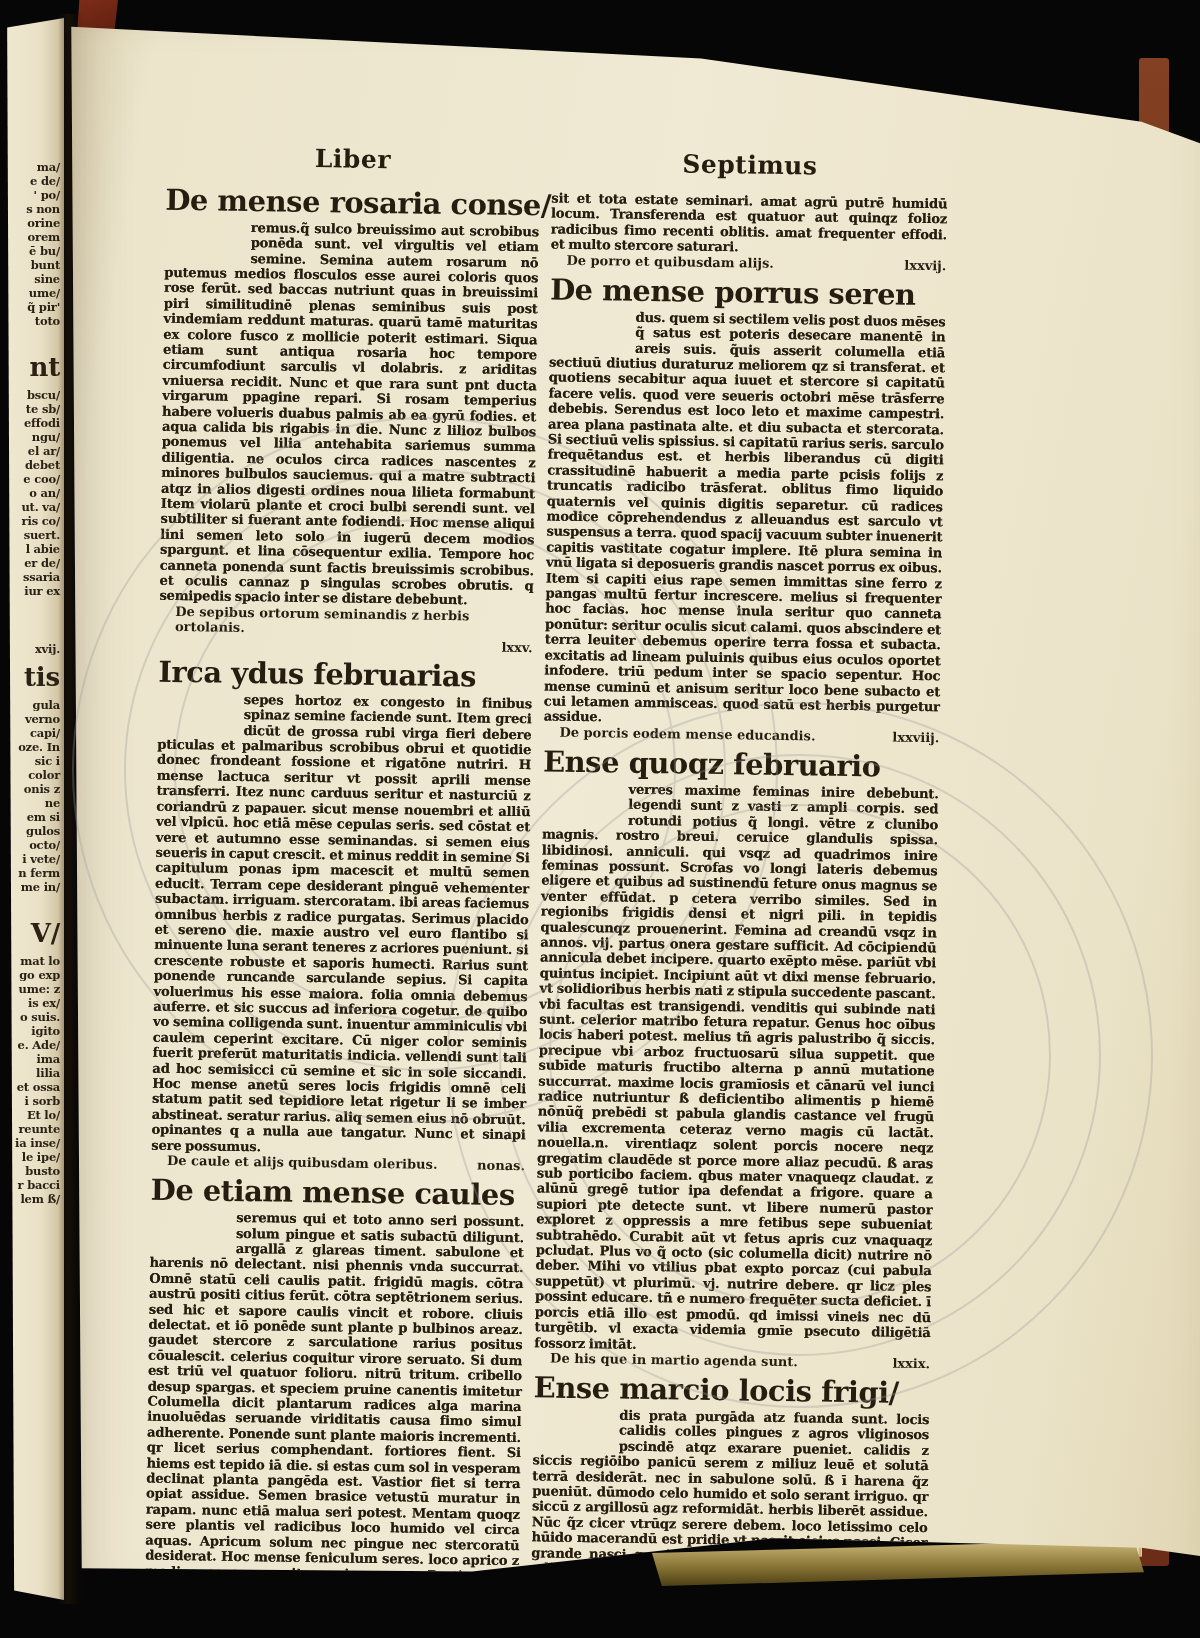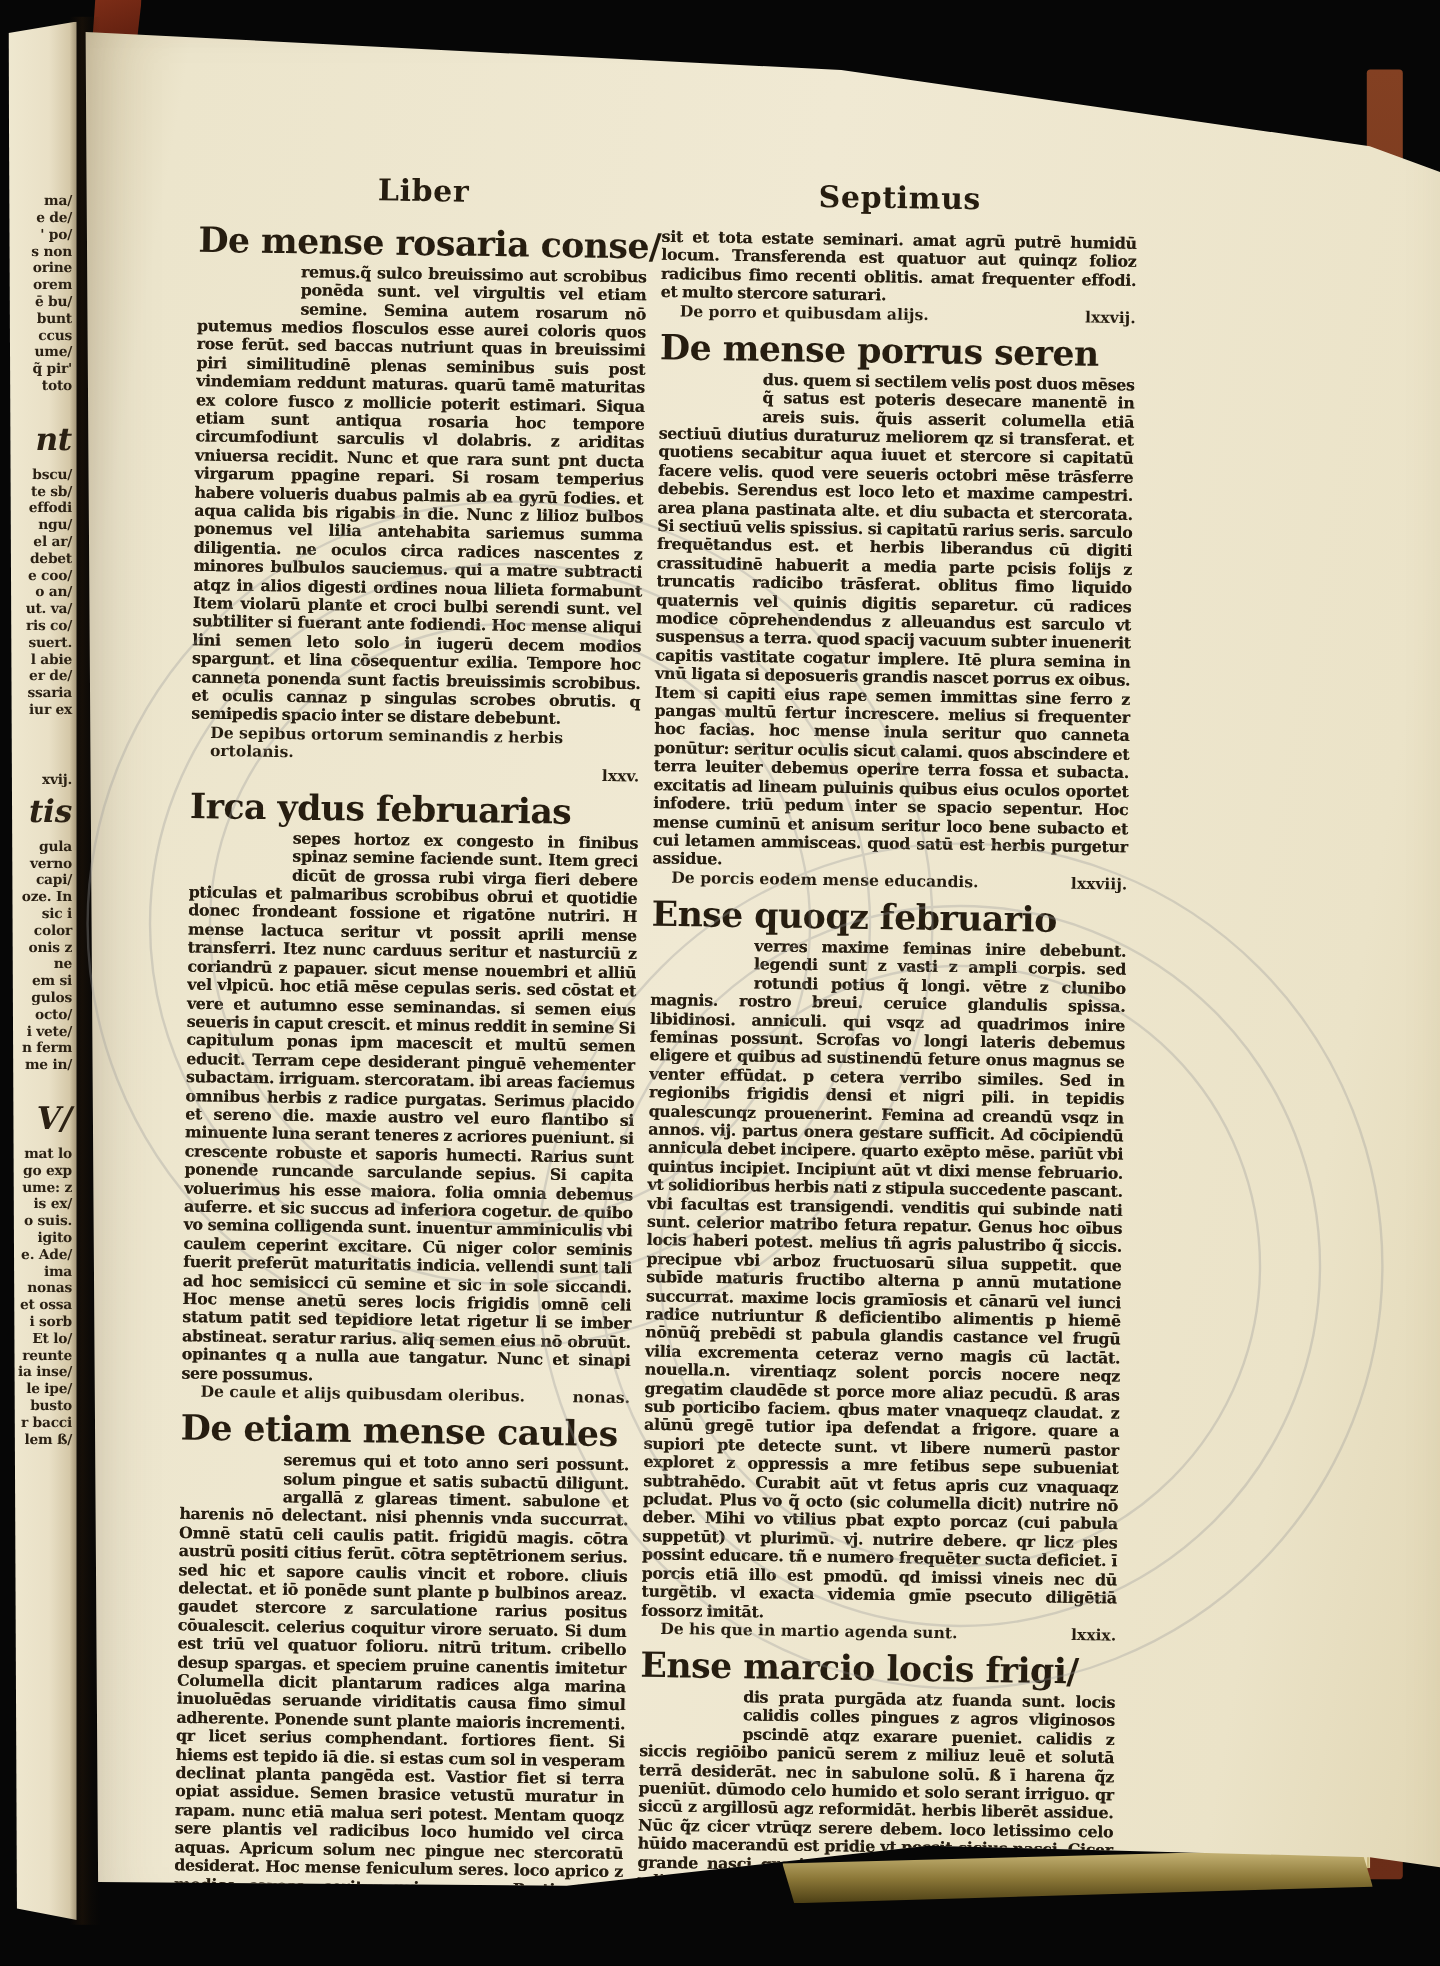--- a/index.html
+++ b/index.html
@@ -5,21 +5,21 @@
   html,body{margin:0;padding:0;background:#050505;}
   .photo{position:relative;width:1200px;height:1638px;background:#060606;overflow:hidden;
          font-family:"DejaVu Serif","Liberation Serif",serif;}
   
   .verso{position:absolute;left:6px;top:18px;width:58px;height:1582px;z-index:2;
          background:linear-gradient(90deg,#efe8d0 0%,#e9e0c6 60%,#cdbf9d 100%);
          clip-path:polygon(2% 0.6%,100% 0,100% 100%,14% 99.4%);}
   .verso-inner{padding:142px 4px 0 0;text-align:right;color:#2b2114;}
   .frag-line{font-weight:700;font-size:11.5px;line-height:14px;letter-spacing:-0.2px;}
   .frag-group{margin-bottom:6px;}
-  .frag-group.large .frag-line{font-size:26px;line-height:30px;font-style:italic;}
+  .frag-group.large .frag-line{font-size:26px;line-height:30px;}
   .frag-group.gap-lg{margin-top:44px;}
   .frag-group.gap-md{margin-top:24px;}
   
   .gutter{position:absolute;left:58px;top:14px;width:26px;height:1590px;z-index:3;
           background:linear-gradient(90deg,rgba(0,0,0,0.0),rgba(40,25,10,0.45) 40%,rgba(40,25,10,0.15) 70%,rgba(0,0,0,0));}
   
   .page{position:absolute;left:62px;top:14px;width:1162px;height:1586px;z-index:4;
         background:linear-gradient(100deg,#ddd2b2 0%,#ece5cc 7%,#f0e9d3 45%,#ebe3c8 84%,#e0d5b2 100%);
         box-shadow:inset 34px 0 60px -28px rgba(70,45,20,0.35), inset -26px 0 50px -26px rgba(120,90,40,0.28);
         clip-path:polygon(0.8% 0.8%,55% 2.8%,92.9% 6.8%,99.6% 8.6%,99.6% 97.4%,92.9% 96.7%,61.2% 96.1%,35.3% 98.2%,1.7% 98%);}
@@ -70,21 +70,21 @@
     <div class="verso-inner">
         <div class="frag-group small">
           <div class="frag-line">ma/</div>
           <div class="frag-line">e de/</div>
           <div class="frag-line">' po/</div>
           <div class="frag-line">s non</div>
           <div class="frag-line">orine</div>
           <div class="frag-line">orem</div>
           <div class="frag-line">ē bu/</div>
           <div class="frag-line">bunt</div>
-          <div class="frag-line">ccus</div>
+          <div class="frag-line">sine</div>
           <div class="frag-line">ume/</div>
           <div class="frag-line">q̃ pir'</div>
           <div class="frag-line">toto</div>
         </div>
         <div class="frag-group large gap-md">
           <div class="frag-line">nt</div>
         </div>
         <div class="frag-group small">
           <div class="frag-line">bscu/</div>
           <div class="frag-line">te sb/</div>
@@ -129,21 +129,21 @@
         </div>
         <div class="frag-group small">
           <div class="frag-line">mat lo</div>
           <div class="frag-line">go exp</div>
           <div class="frag-line">ume: z</div>
           <div class="frag-line">is ex/</div>
           <div class="frag-line">o suis.</div>
           <div class="frag-line">igito</div>
           <div class="frag-line">e. Ade/</div>
           <div class="frag-line">ima</div>
-          <div class="frag-line">nonas</div>
+          <div class="frag-line">lilia</div>
           <div class="frag-line">et ossa</div>
           <div class="frag-line">i sorb</div>
           <div class="frag-line">Et lo/</div>
           <div class="frag-line">reunte</div>
           <div class="frag-line">ia inse/</div>
           <div class="frag-line">le ipe/</div>
           <div class="frag-line">busto</div>
           <div class="frag-line">r bacci</div>
           <div class="frag-line">lem ß/</div>
         </div>

